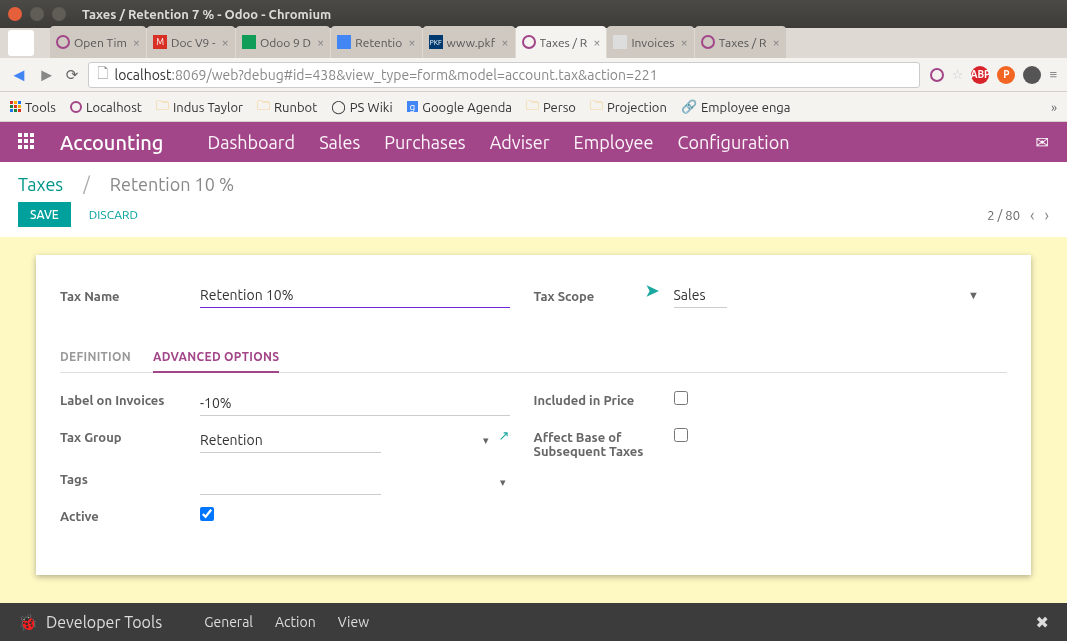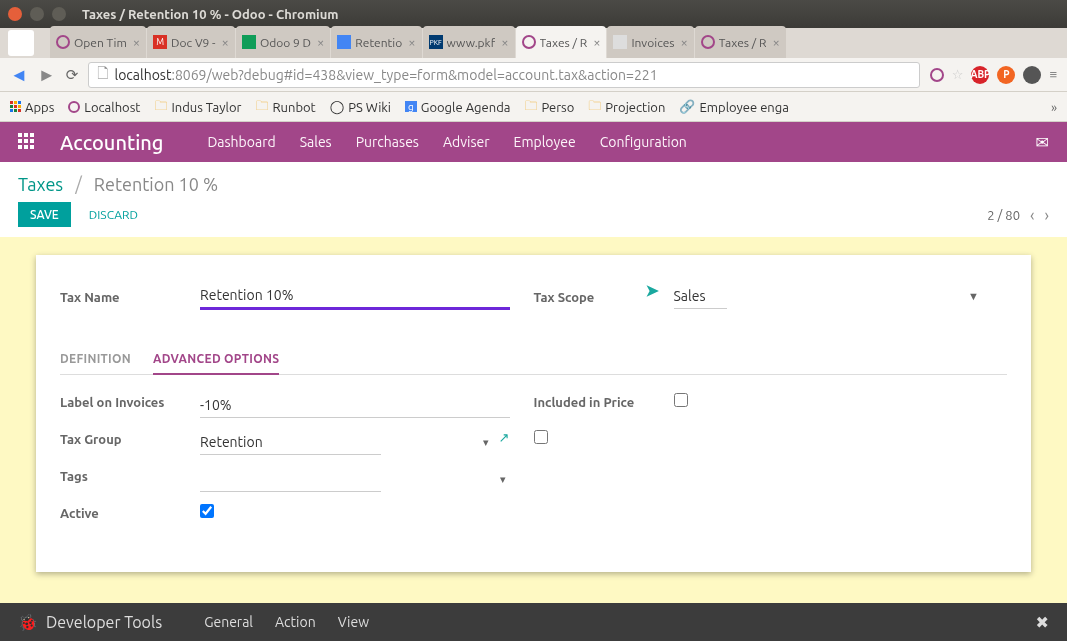--- a/index.html
+++ b/index.html
@@ -35,44 +35,44 @@
 .bookmarks { height: 30px; background: #f5f3f0; display: flex; align-items: center; padding: 0 10px; gap: 14px; border-bottom: 1px solid #d4d0c8; font-size: 13px; }
 .bm-item { display: flex; align-items: center; gap: 4px; color: #333; }
 .folder { color: #f0b94d; }
 .bm-chev { margin-left: auto; color: #666; }
 
 
 .odoo-nav { height: 40px; background: #a24689; display: flex; align-items: center; padding: 0 18px; color: #fff; gap: 24px; }
 .apps-grid { width: 18px; height: 18px; display: grid; grid-template-columns: repeat(3,4px); grid-template-rows: repeat(3,4px); gap: 2px; }
 .apps-grid span { background: #fff; }
 .mod-title { font-size: 20px; font-weight: 500; margin-right: 20px; }
-.nav-link { font-size: 14px; color: #fdf5fa; }
+.nav-link { font-size: 18px; color: #fdf5fa; }
 .nav-spacer { flex: 1; }
 .mail-icon { font-size: 16px; }
 
 
 .content-wrap { background: #fff; padding: 12px 18px 10px; }
-.breadcrumb { font-size: 18px; display: flex; gap: 12px; align-items: flex-start; margin-bottom: 8px; }
+.breadcrumb { font-size: 18px; display: flex; gap: 20px; align-items: flex-start; margin-bottom: 8px; }
 .bc-link { color: #009688; }
 .bc-sep { color: #aaa; }
 .bc-cur { color: #888; }
 .actions-row { display: flex; align-items: center; }
 .btn-save { background: #00a09d; color: #fff; border: none; padding: 6px 12px; font-size: 12px; font-weight: 500; }
 .btn-discard { color: #00a09d; background: none; border: none; padding: 6px 12px; font-size: 12px; margin-left: 6px; }
 .pager { margin-left: auto; color: #666; display: flex; align-items: center; gap: 10px; font-size: 13px; }
 .pager-arrow { font-size: 16px; color: #888; }
 
 
 .grey-area { background: #fef9c3; padding: 18px 36px 40px; }
 .sheet { background: #fff; box-shadow: 0 2px 6px rgba(0,0,0,0.3); padding: 28px 24px 40px; min-height: 290px; }
 .form-row { display: flex; }
 .form-col { flex: 1; display: flex; align-items: center; padding-right: 24px; position: relative; }
 .f-label { width: 140px; font-size: 13px; color: #666; font-weight: 600; }
 .f-input { flex: 1; border: none; border-bottom: 1px solid #ccc; font-size: 14px; padding: 4px 0; color: #333; outline: none; }
-.f-input.focus { border-bottom: 3px solid #6d28d9; }
+.f-input.focus { border-bottom: 1px solid #6d28d9; }
 .f-select { flex: 1; border: none; border-bottom: 1px solid #ccc; font-size: 14px; padding: 4px 20px 4px 0; color: #333; background: none; appearance: none; outline: none; }
 .sel-wrap { flex: 1; position: relative; }
 .sel-caret { position: absolute; right: 4px; top: 6px; color: #666; font-size: 11px; pointer-events: none; }
 .cursor-caret { position: absolute; color: #1aa89f; font-size: 16px; font-weight: bold; }
 
 .tabs { display: flex; gap: 22px; margin-top: 34px; border-bottom: 1px solid #ddd; }
 .tab { padding: 8px 0; font-size: 12px; font-weight: 600; letter-spacing: 0.3px; color: #999; }
 .tab.active { color: #a24689; border-bottom: 2px solid #a24689; margin-bottom: -1px; }
 
 .tab-content { padding-top: 18px; }
@@ -88,21 +88,21 @@
 .devtools .dt-close { margin-left: auto; font-size: 16px; }
 .bug { font-size: 16px; }
 </style>
 </head>
 <body>
 
 <div class="titlebar">
   <span class="win-btn win-close"></span>
   <span class="win-btn win-min"></span>
   <span class="win-btn win-max"></span>
-  <span class="titlebar-text">Taxes / Retention 10 % - Odoo - Chromium</span>
+  <span class="titlebar-text">Taxes / Retention 7 % - Odoo - Chromium</span>
 </div>
 
 <div class="browser-tabs">
   <div class="unity-avatar"></div>
   <div class="btab">
       <span class="btab-favicon" style="border:2px solid #a24689;border-radius:50%"></span>
       <span class="btab-text">Open Tim</span>
       <span class="btab-close">×</span>
     </div>
   <div class="btab">
@@ -167,21 +167,21 @@
         <b style="background:#d93025"></b>
         <b style="background:#f9ab00"></b>
         <b style="background:#1a73e8"></b>
         <b style="background:#188038"></b>
         <b style="background:#d93025"></b>
         <b style="background:#f9ab00"></b>
         <b style="background:#1a73e8"></b>
         <b style="background:#188038"></b>
         <b style="background:#d93025"></b>
       </span>
-      <span>Apps</span>
+      <span>Tools</span>
     </span>
   <span class="bm-item">
       <span style="width:12px;height:12px;border:2px solid #a24689;border-radius:50%"></span>
       <span>Localhost</span>
     </span>
   <span class="bm-item">
       <span class="folder">🗀</span>
       <span>Indus Taylor</span>
     </span>
   <span class="bm-item">
@@ -288,20 +288,21 @@
       <div class="field-row">
         <div class="field-col">
           <label class="f-label">Tax Group</label>
           <div class="sel-wrap">
             <input class="f-input" value="Retention" style="">
             <span class="sel-caret">▾</span>
           </div>
           <span class="ext-link">↗</span>
         </div>
         <div class="field-col">
+          <label class="f-label" style="width:140px">Affect Base of Subsequent Taxes</label>
           <input type="checkbox" class="chk" style="">
         </div>
       </div>
       <div class="field-row">
         <div class="field-col">
           <label class="f-label">Tags</label>
           <div class="sel-wrap">
             <input class="f-input" value="" style="">
             <span class="sel-caret">▾</span>
           </div>

